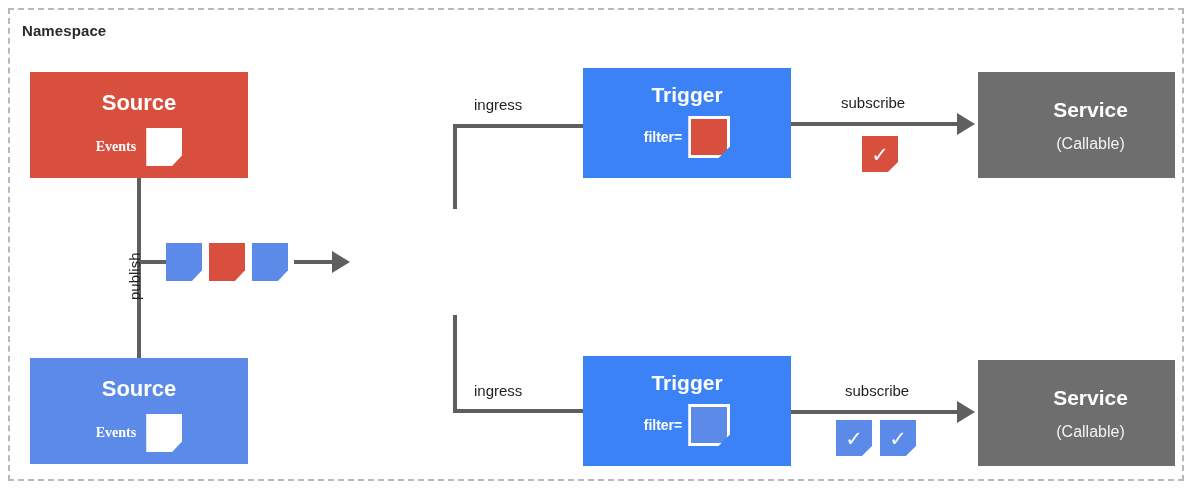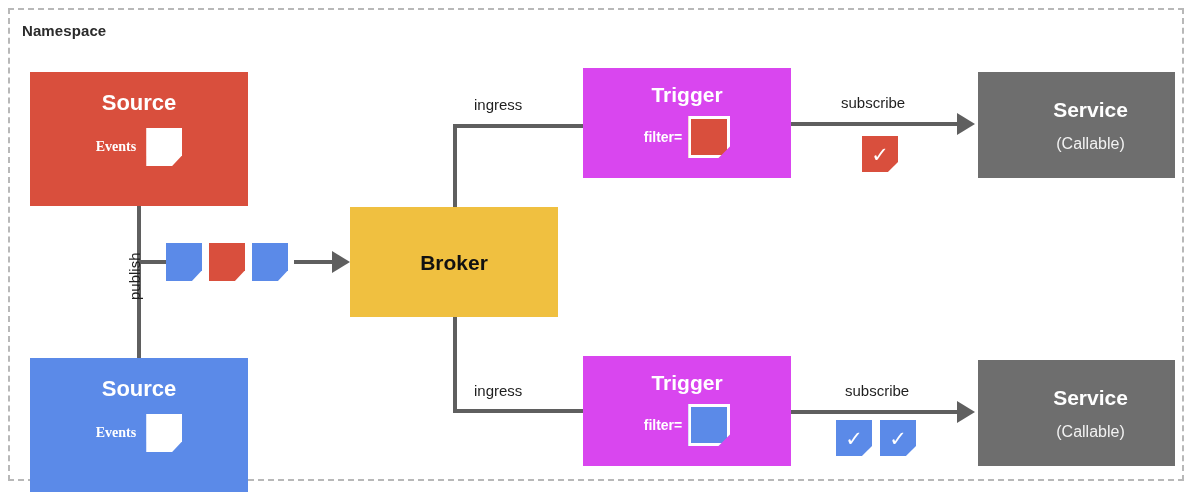--- a/index.html
+++ b/index.html
@@ -49,21 +49,21 @@
   }
   .node-title {
     font-weight: bold;
     color: #ffffff;
     line-height: 1;
   }
 
   
   .source {
     width: 218px;
-    height: 134px;
+    height: 106px;
     justify-content: flex-start;
   }
   .source .node-title {
     font-size: 22px;
     margin-top: 20px;
   }
   .source-row {
     display: flex;
     align-items: center;
     margin-top: 14px;
@@ -89,21 +89,21 @@
   }
   .broker .node-title {
     font-size: 21px;
     color: #111111;
   }
 
   
   .trigger {
     width: 208px;
     height: 110px;
-    background: #d946ef;
+    background: #3b82f6;
     justify-content: flex-start;
   }
   .trigger .node-title {
     font-size: 21px;
     margin-top: 16px;
   }
   .trigger-row {
     display: flex;
     align-items: center;
     margin-top: 11px;
@@ -247,23 +247,20 @@
       <span class="badge badge-event badge-white"></span>
     </div>
   </div>
 
   <div class="stream">
     <span class="badge badge-event badge-blue"></span>
     <span class="badge badge-event badge-red"></span>
     <span class="badge badge-event badge-blue"></span>
   </div>
 
-  <div class="node broker">
-    <div class="node-title">Broker</div>
-  </div>
 
   <div class="node trigger trigger-top">
     <div class="node-title">Trigger</div>
     <div class="trigger-row">
       <span class="filter-label">filter=</span>
       <span class="badge badge-filter badge-red"></span>
     </div>
   </div>
 
   <div class="node trigger trigger-bottom">

